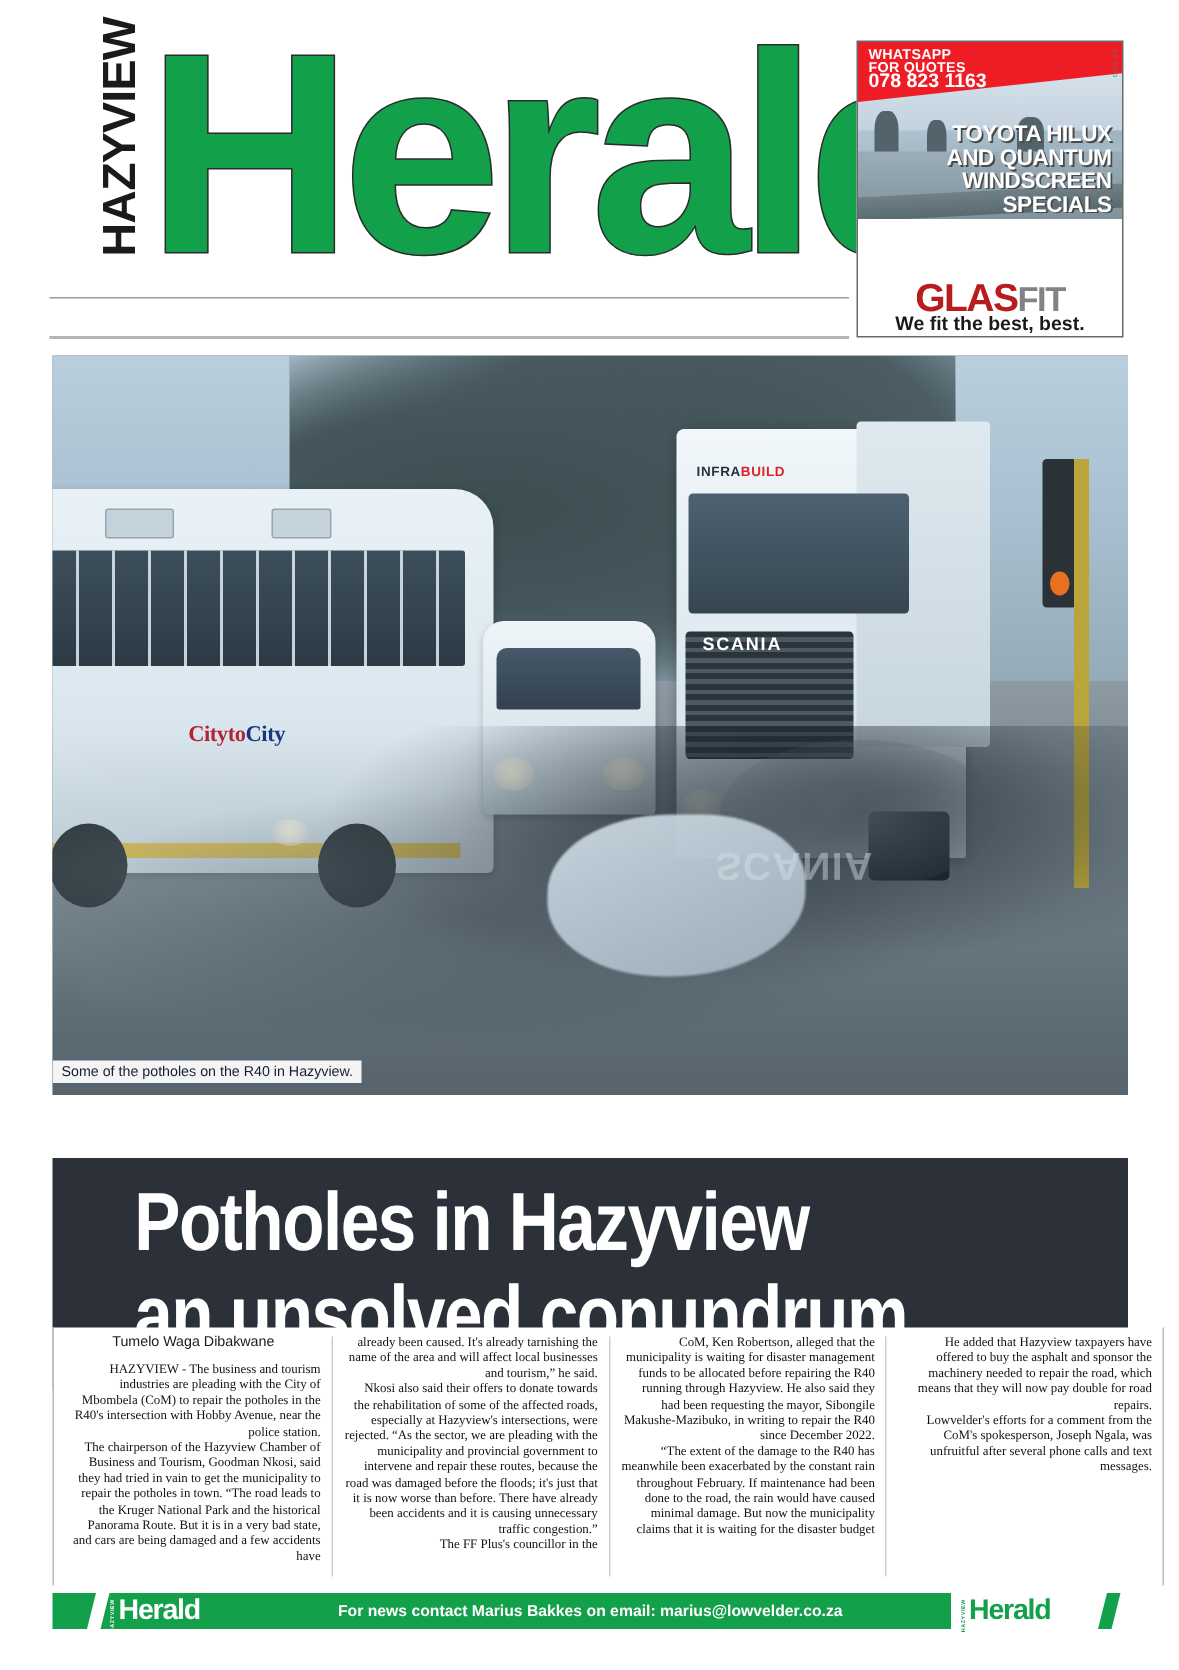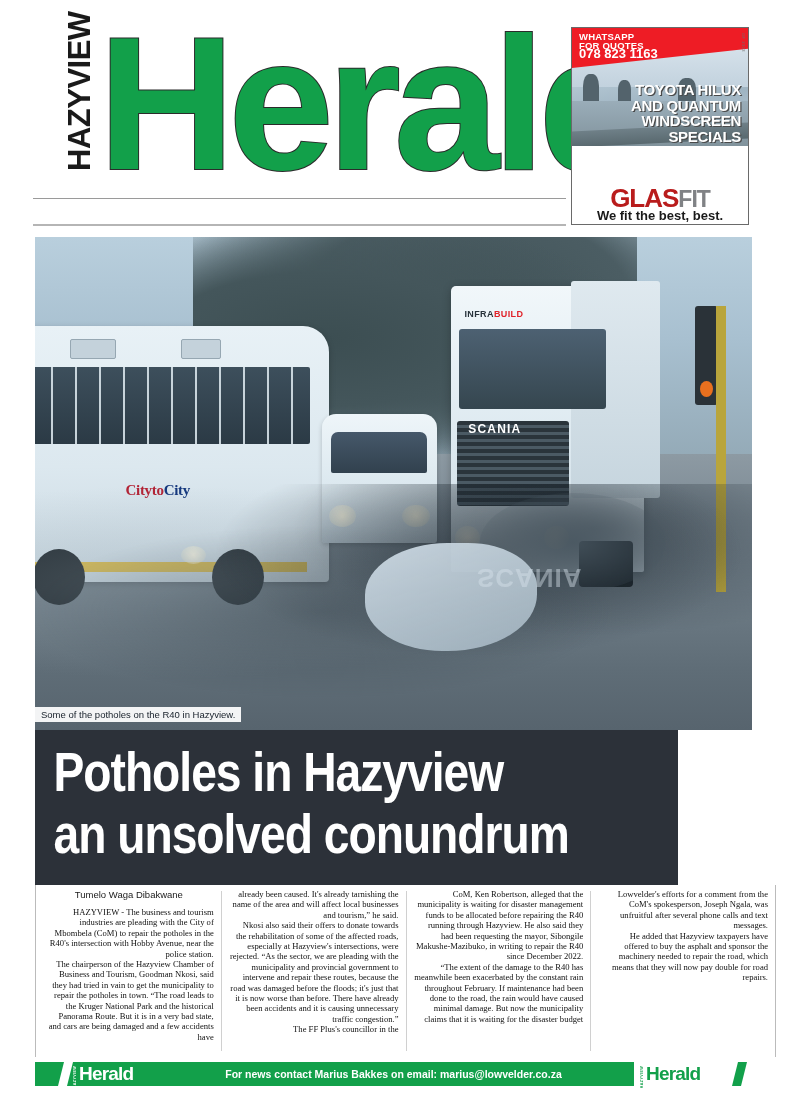--- a/index.html
+++ b/index.html
@@ -422,24 +422,25 @@
     color: #17202a;
     font-size: 9.5px;
     padding: 2px 6px 2px 6px;
     white-space: nowrap;
   }
 
   
   .headline-block {
     position: absolute;
     left: 35px;
-    top: 730px;
-    width: 643px;
+    top: 772px;
+    width: 717px;
     height: 155px;
     background: #2c3139;
+    padding-left: 36px;
   }
   .headline-block .hl-line {
     color: #ffffff;
     font-family: "Liberation Sans Narrow", "Liberation Sans", sans-serif;
     font-weight: bold;
     font-size: 55px;
     line-height: 62px;
     letter-spacing: -1.2px;
     transform: scaleX(0.84);
     transform-origin: left center;
@@ -670,22 +671,22 @@
     <div class="col">
       <p>already been caused. It's already tarnishing the name of the area and will affect local businesses and tourism,” he said.</p>
       <p class="indent">Nkosi also said their offers to donate towards the rehabilitation of some of the affected roads, especially at Hazyview's intersections, were rejected. “As the sector, we are pleading with the municipality and provincial government to intervene and repair these routes, because the road was damaged before the floods; it's just that it is now worse than before. There have already been accidents and it is causing unnecessary traffic congestion.”</p>
       <p class="indent">The FF Plus's councillor in the</p>
     </div>
     <div class="col">
       <p>CoM, Ken Robertson, alleged that the municipality is waiting for disaster management funds to be allocated before repairing the R40 running through Hazyview. He also said they had been requesting the mayor, Sibongile Makushe-Mazibuko, in writing to repair the R40 since December 2022.</p>
       <p class="indent">“The extent of the damage to the R40 has meanwhile been exacerbated by the constant rain throughout February. If maintenance had been done to the road, the rain would have caused minimal damage. But now the municipality claims that it is waiting for the disaster budget</p>
     </div>
     <div class="col">
+      <p class="indent">He added that Hazyview taxpayers have offered to buy the asphalt and sponsor the machinery needed to repair the road, which means that they will now pay double for road repairs.</p>
       <p class="indent">Lowvelder's efforts for a comment from the CoM's spokesperson, Joseph Ngala, was unfruitful after several phone calls and text messages.</p>
-      <p class="indent">He added that Hazyview taxpayers have offered to buy the asphalt and sponsor the machinery needed to repair the road, which means that they will now pay double for road repairs.</p>
     </div>
   </div>
 
   <div class="footer">
     <div class="footer-logo-left">
       <div class="slash"></div>
       <div class="mini">HAZYVIEW</div>
       <div class="word">Herald</div>
     </div>
     <div class="footer-center">For news contact Marius Bakkes on email: marius@lowvelder.co.za</div>

